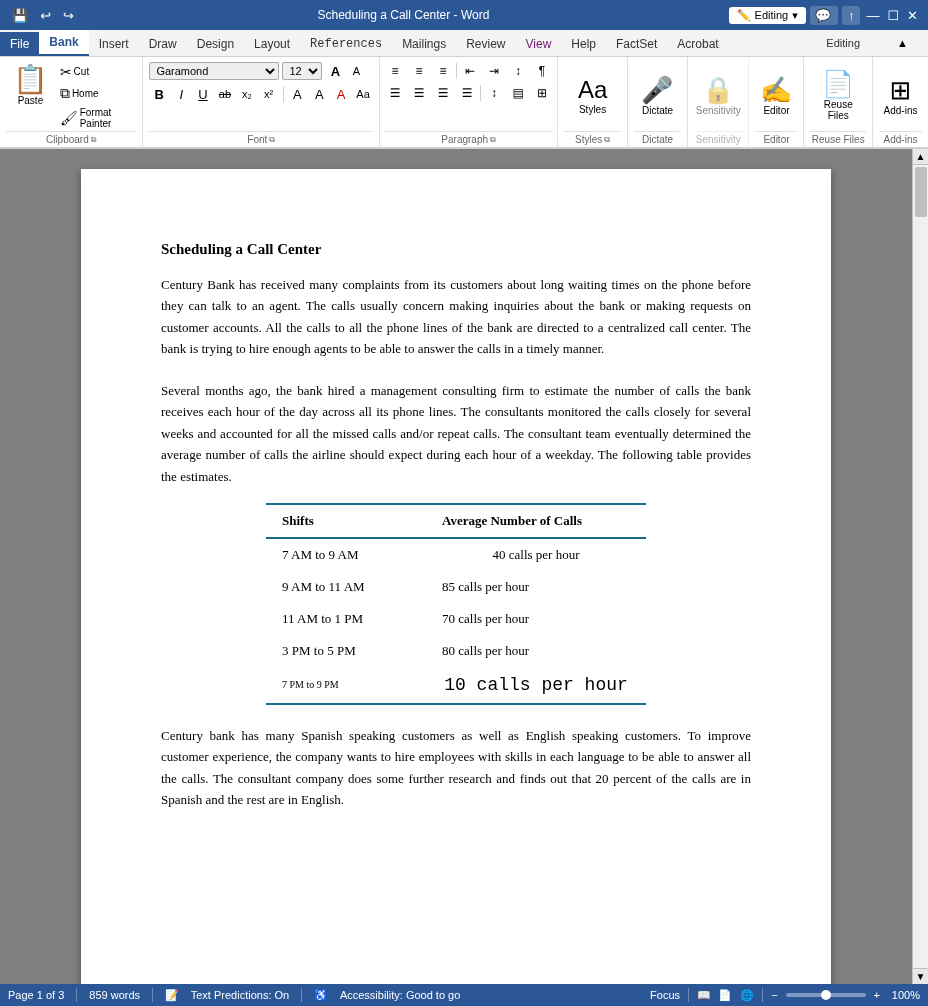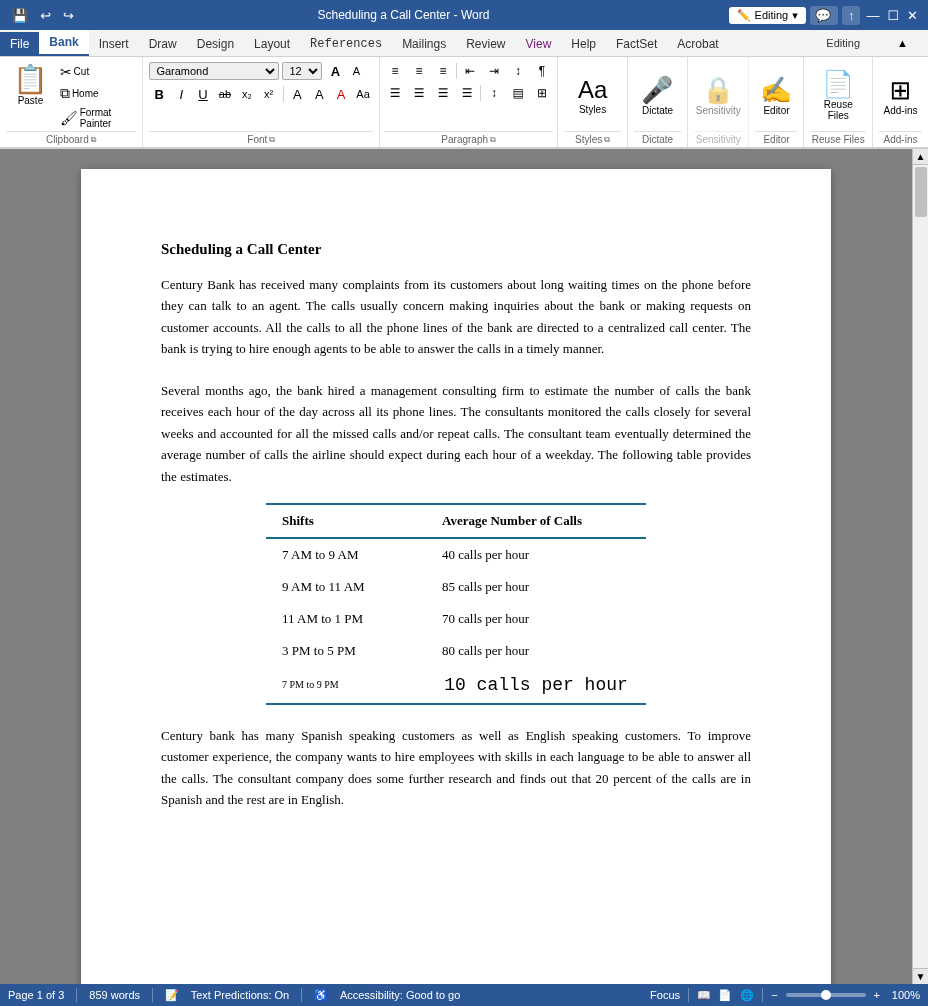--- a/index.html
+++ b/index.html
@@ -231,21 +231,21 @@
         <thead>
           <tr style="border-top:2px solid #1a6a8a; border-bottom:2px solid #1a6a8a;">
             <th style="padding:8px 16px; font-family:'Garamond', Georgia, serif; font-size:13px; font-weight:bold; text-align:left; width:160px;">Shifts</th>
             <th style="padding:8px 16px; font-family:'Garamond', Georgia, serif; font-size:13px; font-weight:bold; text-align:left;">Average Number of Calls</th>
           </tr>
         </thead>
         <tbody id="table-body">
 
         <tr>
               <td style="padding: 8px 16px; font-family: Garamond, Georgia, serif; font-size: 13px; text-align: left;">7 AM to 9 AM</td>
-              <td style="padding: 8px 16px; font-family: Garamond, Georgia, serif; font-size: 13px; text-align: left; margin-top: 48px;">40 calls per hour</td>
+              <td style="padding: 8px 16px; font-family: Garamond, Georgia, serif; font-size: 13px; text-align: center; margin-top: 48px;">40 calls per hour</td>
             </tr>
             <tr>
               <td style="padding: 8px 16px; font-family: Garamond, Georgia, serif; font-size: 13px; text-align: left;">9 AM to 11 AM</td>
               <td style="padding: 8px 16px; font-family: Garamond, Georgia, serif; font-size: 13px; text-align: left;">85 calls per hour</td>
             </tr>
             <tr>
               <td style="padding: 8px 16px; font-family: Garamond, Georgia, serif; font-size: 13px; text-align: left;">11 AM to 1 PM</td>
               <td style="padding: 8px 16px; font-family: Garamond, Georgia, serif; font-size: 13px; text-align: left;">70 calls per hour</td>
             </tr>
             <tr>

